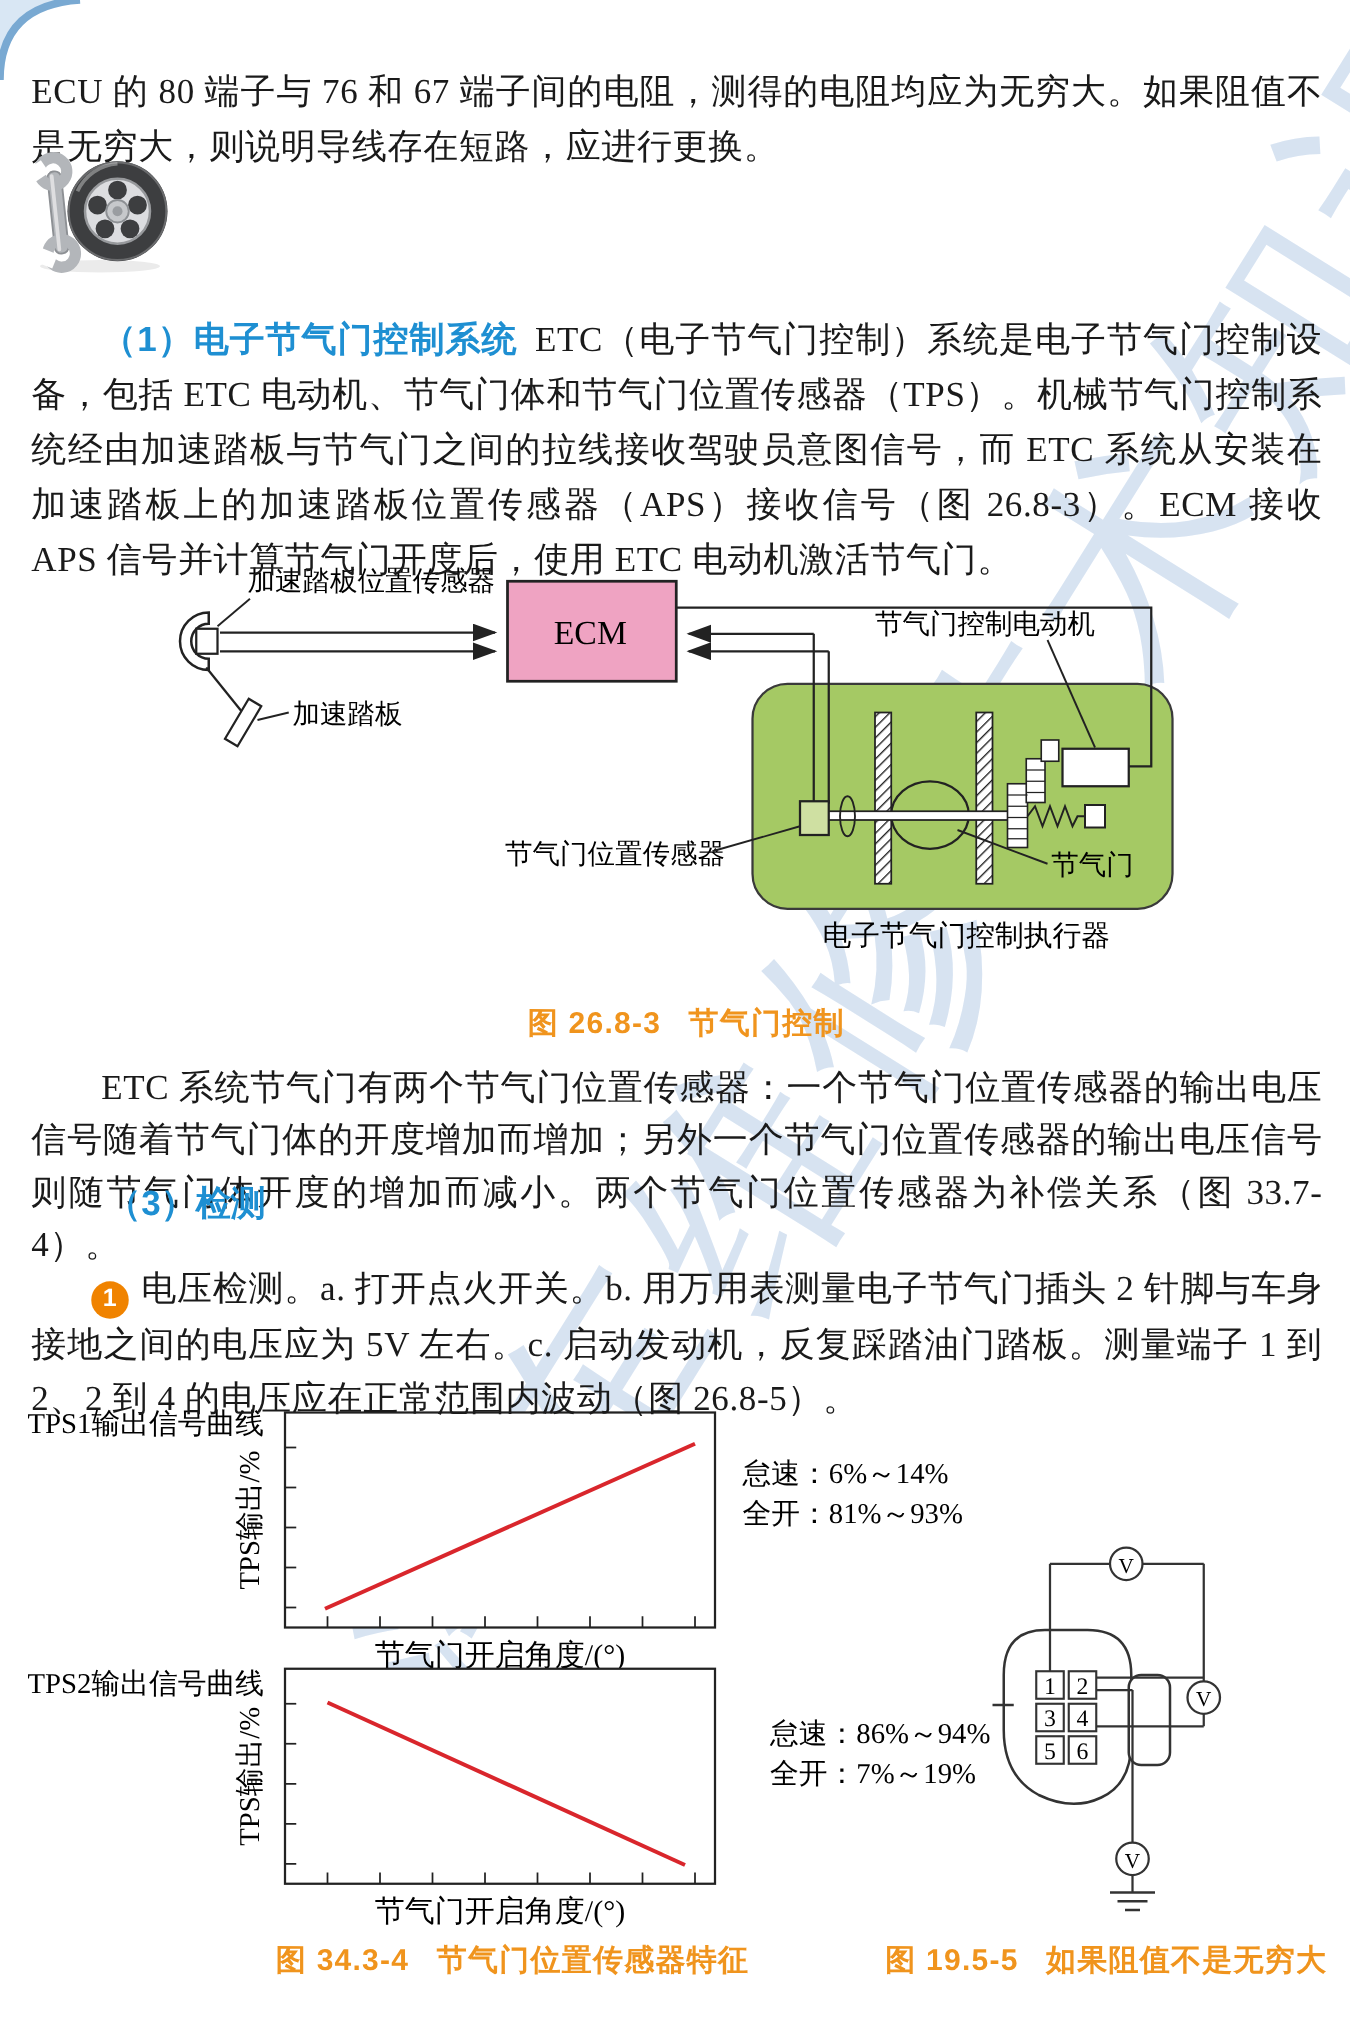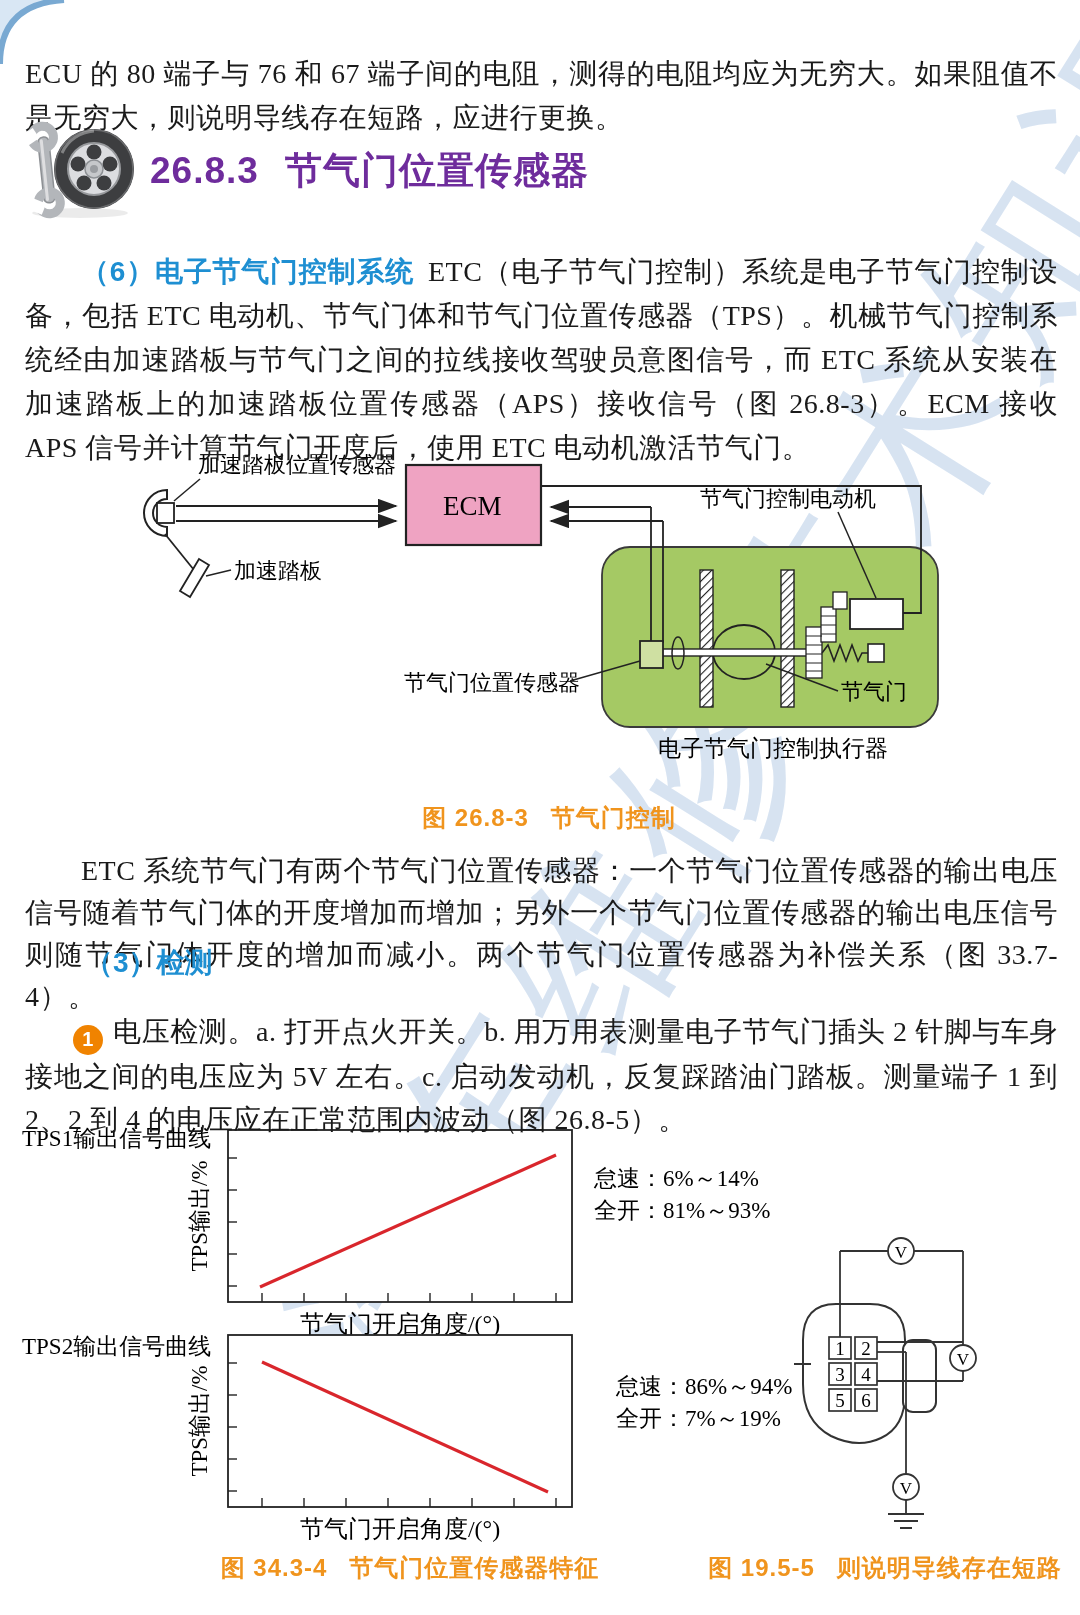--- a/index.html
+++ b/index.html
@@ -78,26 +78,23 @@
         <circle cx="92" cy="41" r="7.5"></circle>
         <circle cx="86" cy="60" r="7.5"></circle>
         <circle cx="66" cy="60" r="7.5"></circle>
         <circle cx="60" cy="41" r="7.5"></circle>
       </g>
       <circle cx="76" cy="46" r="9" fill="#c6c8cb" stroke="#8d9094" stroke-width="1.5"></circle>
       <circle cx="76" cy="46" r="4" fill="#9a9da1"></circle>
       <path d="M44,30 A38,38 0 0 1 76,8" fill="none" stroke="#ffffff" stroke-width="3" opacity="0.35"></path>
     </g>
   </svg>
-  <div id="section-title">
-    <span class="num">26.8.3</span><span>节气门位置传感器</span>
-  </div>
-</div>
-
-<p class="para indent2 z" style="top:222px;"><span class="blue-label">（6）电子节气门控制系统</span><span>ETC（电子节气门控制）系统是电子节气门控制设备，包括 ETC 电动机、节气门体和节气门位置传感器（TPS）。机械节气门控制系统经由加速踏板与节气门之间的拉线接收驾驶员意图信号，而 ETC 系统从安装在加速踏板上的加速踏板位置传感器（APS）接收信号（图 26.8-3）。ECM 接收 APS 信号并计算节气门开度后，使用 ETC 电动机激活节气门。</span></p>
+</div>
+
+<p class="para indent2 z" style="top:222px;"><span class="blue-label">（1）电子节气门控制系统</span><span>ETC（电子节气门控制）系统是电子节气门控制设备，包括 ETC 电动机、节气门体和节气门位置传感器（TPS）。机械节气门控制系统经由加速踏板与节气门之间的拉线接收驾驶员意图信号，而 ETC 系统从安装在加速踏板上的加速踏板位置传感器（APS）接收信号（图 26.8-3）。ECM 接收 APS 信号并计算节气门开度后，使用 ETC 电动机激活节气门。</span></p>
 
 <svg width="1080" height="335" viewBox="0 430 1080 335" style="left:0;top:430px;">
   <defs>
     <marker id="arr" markerWidth="12" markerHeight="10" refX="10" refY="4" orient="auto">
       <path d="M0,0 L11,4 L0,8 Z" fill="#222"></path>
     </marker>
     <pattern id="hatch" width="6" height="6" patternUnits="userSpaceOnUse" patternTransform="rotate(45)">
       <rect width="6" height="6" fill="#ffffff"></rect>
       <line x1="0" y1="0" x2="0" y2="6" stroke="#222" stroke-width="2.2"></line>
     </pattern>
@@ -288,14 +285,14 @@
     <line x1="888" y1="1514" x2="924" y2="1514"></line>
     <line x1="894" y1="1521" x2="918" y2="1521"></line>
     <line x1="900" y1="1528" x2="912" y2="1528"></line>
   </g>
 </svg>
 
 <div class="fig-caption" style="left:150px;top:1552px;width:520px;">
   <span class="fignum">图 34.3-4</span><span>节气门位置传感器特征</span>
 </div>
 <div class="fig-caption" style="left:690px;top:1552px;width:390px;">
-  <span class="fignum">图 19.5-5</span><span>则说明导线存在短路</span>
+  <span class="fignum">图 19.5-5</span><span>如果阻值不是无穷大</span>
 </div>
 
 </body></html>

